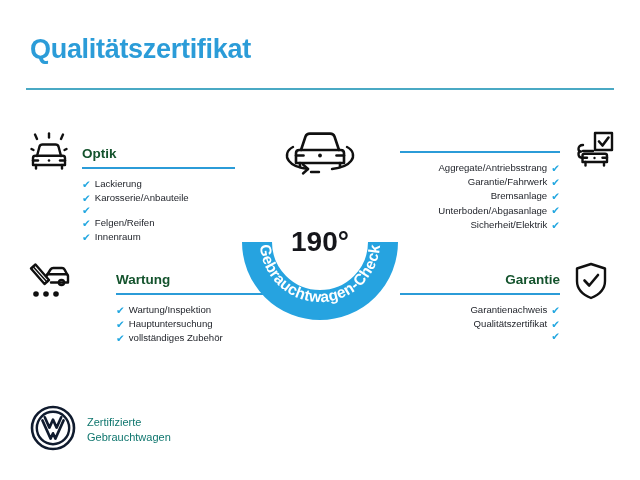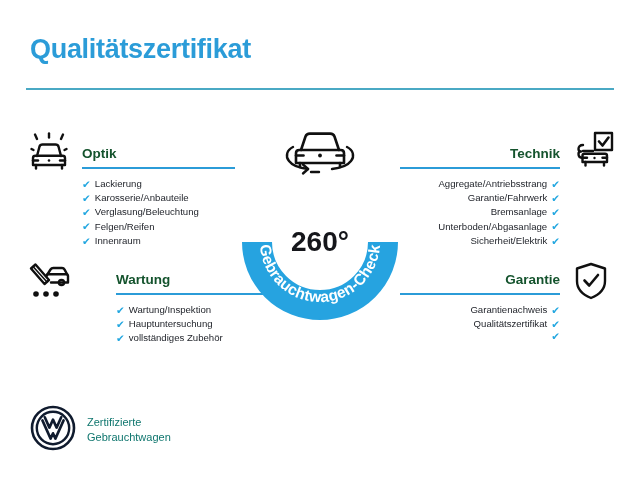--- a/index.html
+++ b/index.html
@@ -149,35 +149,33 @@
       <li>
           <span class="tick">✔</span>
           <span>Lackierung</span>
         </li>
       <li>
           <span class="tick">✔</span>
           <span>Karosserie/Anbauteile</span>
         </li>
       <li>
           <span class="tick">✔</span>
-          <span>Verglasung/Beleuchtung</span>
         </li>
       <li>
           <span class="tick">✔</span>
           <span>Felgen/Reifen</span>
         </li>
       <li>
           <span class="tick">✔</span>
           <span>Innenraum</span>
         </li>
     </ul>
   </div>
 
   <div class="block right" id="block-technik">
-    <div class="head">Technik</div>
     <div class="head-rule"></div>
     <ul>
       <li>
           <span>Aggregate/Antriebsstrang</span>
           <span class="tick">✔</span>
         </li>
       <li>
           <span>Garantie/Fahrwerk</span>
           <span class="tick">✔</span>
         </li>
@@ -237,21 +235,21 @@
     <svg width="164" height="164" viewBox="0 0 164 164">
       <defs>
         <path id="arcpath" d="M 22 82 A 60 60 0 0 0 142 82"></path>
       </defs>
 
       <path d="M 19 82 A 63 63 0 1 0 145 82" fill="none" stroke="#26a3e0" stroke-width="30" stroke-linecap="butt" transform="rotate(0 82 82)"></path>
       <text font-family="'Liberation Sans',sans-serif" font-size="15.5" font-weight="bold" fill="#ffffff" letter-spacing="0.2">
         <textPath href="#arcpath" startOffset="50%" text-anchor="middle">Gebrauchtwagen-Check</textPath>
       </text>
     </svg>
-    <div class="badge-360">260°</div>
+    <div class="badge-360">190°</div>
   </div>
 
   <div class="badge-car">
     <svg width="90" height="56" viewBox="0 0 90 56" fill="none" stroke="#101010" stroke-width="2.6" stroke-linecap="round" stroke-linejoin="round">
       <path d="M26 24 L30.5 10.5 C31.3 8.4 32.6 7.6 34.8 7.6 L55.2 7.6 C57.4 7.6 58.7 8.4 59.5 10.5 L64 24"></path>
       <path d="M21 27 C21 24.9 22.3 24 24.4 24 L65.6 24 C67.7 24 69 24.9 69 27 L69 37 L21 37 Z"></path>
       <path d="M21 29.5 L28.5 29.5"></path>
         <path d="M69 29.5 L61.5 29.5"></path>
       <circle cx="45" cy="29.5" r="1.9" fill="#101010" stroke="none"></circle>
       <path d="M25 37 L25 41"></path>

